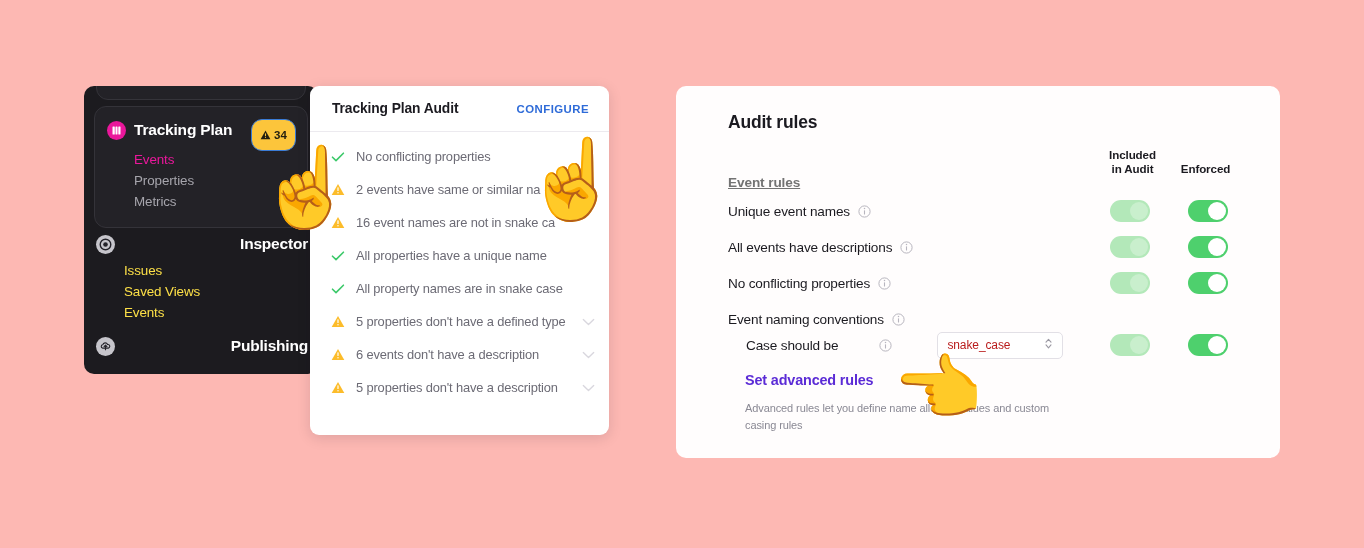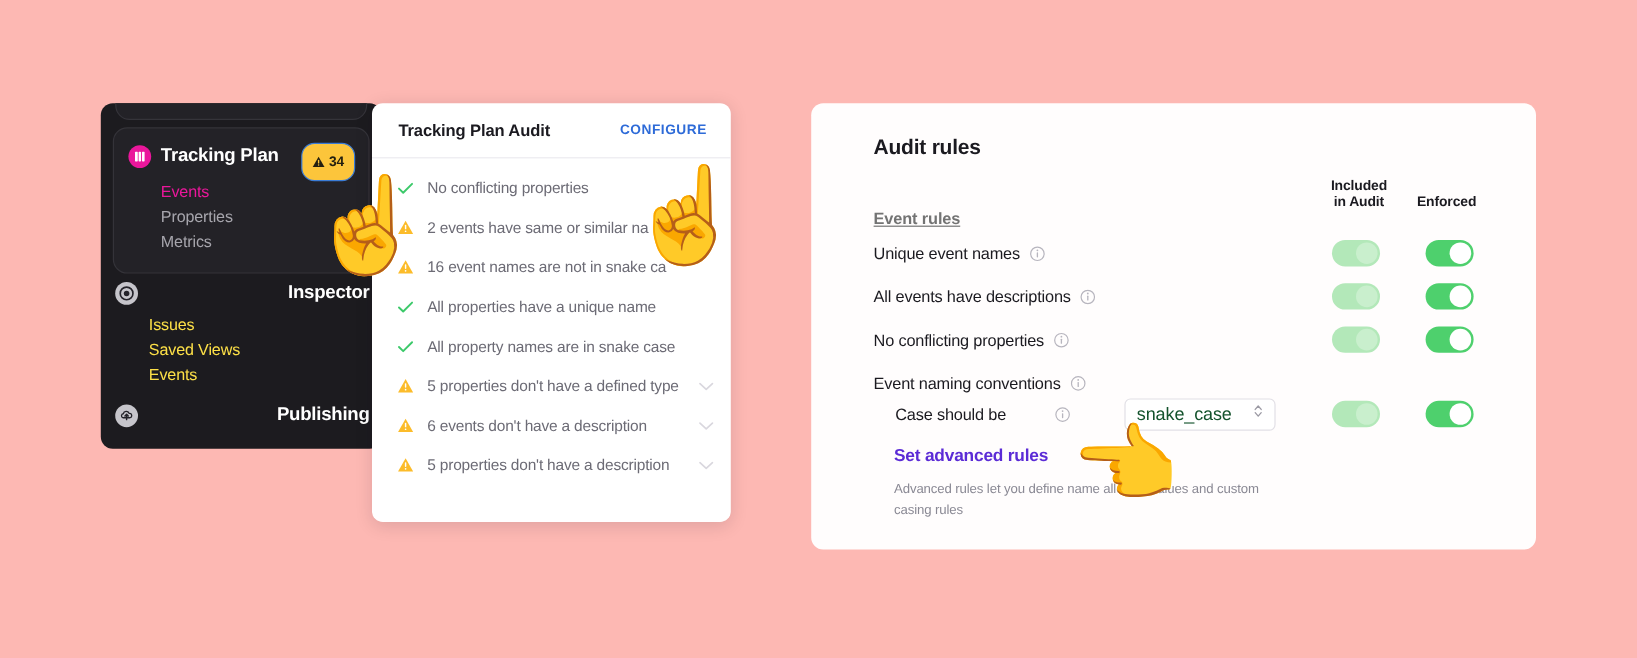--- a/index.html
+++ b/index.html
@@ -315,22 +315,22 @@
     width: 196px;
     height: 27px;
     border: 1px solid #e2e0e6;
     border-radius: 5px;
     background: #ffffff;
     display: flex;
     align-items: center;
     padding: 0 9px;
   }
   .select-value {
-    font-size: 15px;
-    color: #14532d;
+    font-size: 12px;
+    color: #b91c1c;
     flex: 1;
     letter-spacing: -0.1px;
   }
 
   .adv-link {
     position: absolute;
     left: 745px;
     top: 372px;
     font-size: 14.4px;
     font-weight: bold;

